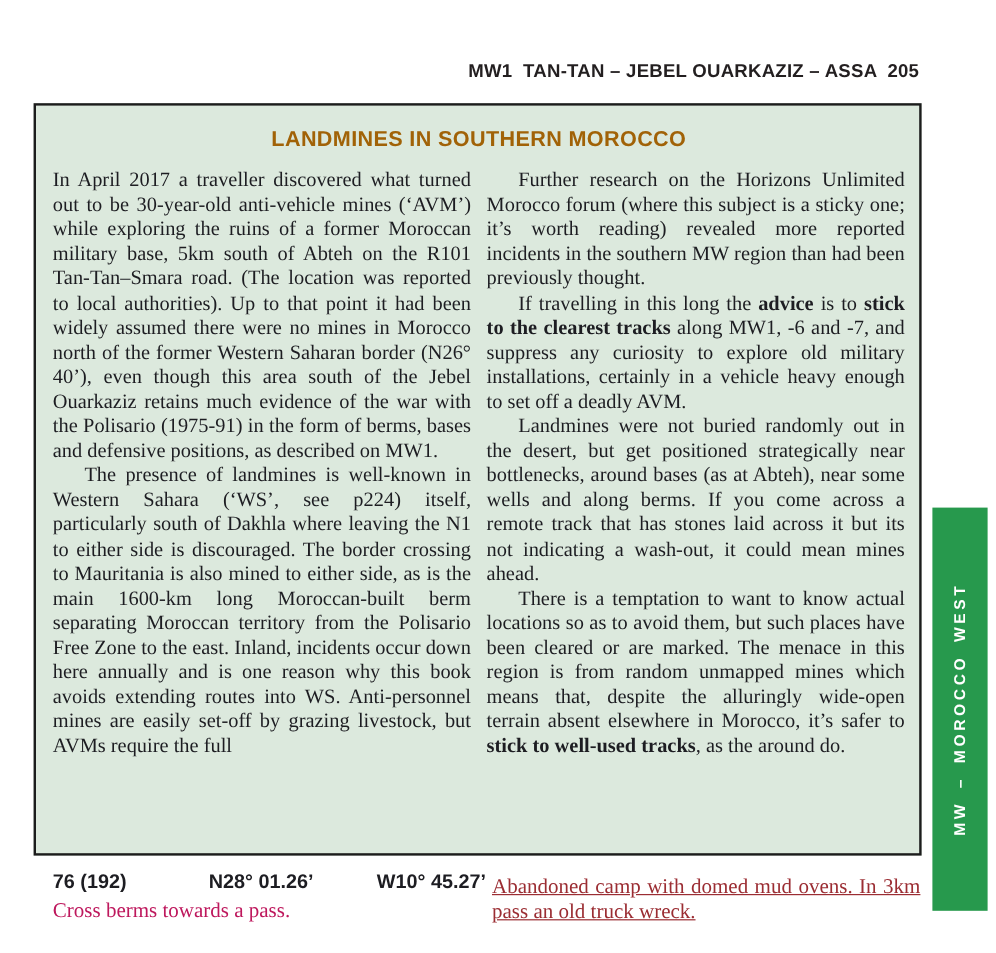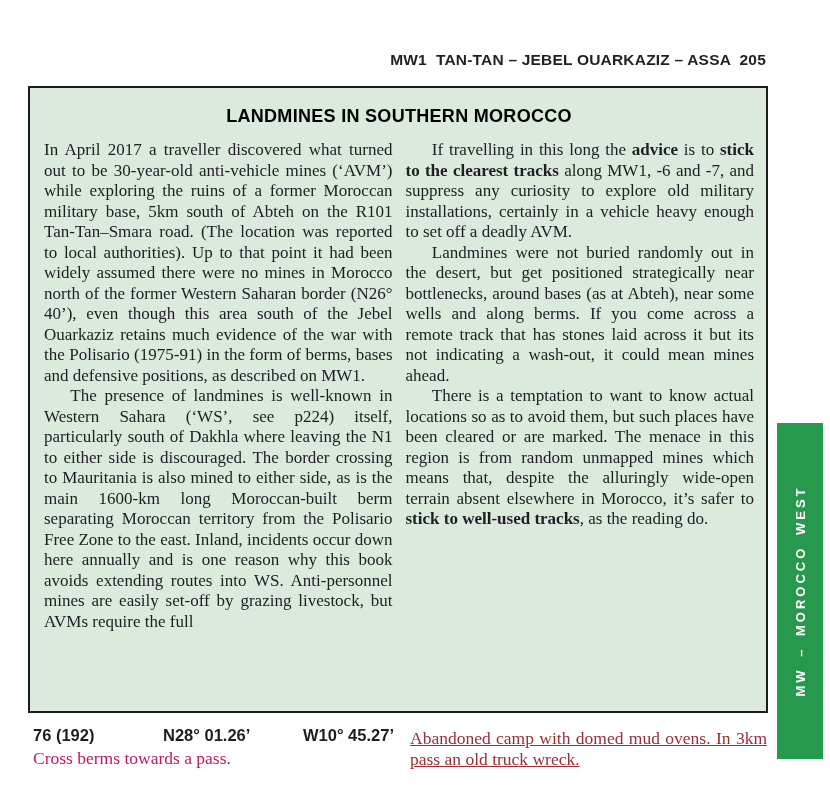--- a/index.html
+++ b/index.html
@@ -40,21 +40,21 @@
     background: #dce9dd;
     border: 2.5px solid #1c1c1c;
     padding: 15px 12px 0 14px;
   }
   .box-title {
     text-align: center;
     font-family: "Liberation Sans", sans-serif;
     font-weight: bold;
     font-size: 18px;
     letter-spacing: 0.3px;
-    color: #000000;
+    color: #a16207;
     margin: 3px 0 13px 0;
   }
   .columns {
     display: flex;
     gap: 13px;
     font-family: Liberation Serif, serif;
   }
   .col {
     flex: 1 1 0;
     text-align: justify;
@@ -88,21 +88,21 @@
     font-weight: bold;
     font-size: 13px;
     letter-spacing: 3px;
     word-spacing: 4px;
     color: #ffffff;
   }
 
   
   .footer-left {
     position: absolute;
-    left: 33px;
+    left: 44px;
     top: 726px;
     width: 365px;
   }
   .footer-coords-row {
     position: relative;
     height: 22px;
     font-family: "Liberation Sans", sans-serif;
     font-weight: bold;
     font-size: 16.5px;
     color: #1d1d22;
@@ -130,23 +130,24 @@
 <div class="page-header">MW1  TAN-TAN – JEBEL OUARKAZIZ – ASSA  205</div>
 
 <div class="landmines-box">
   <div class="box-title">LANDMINES IN SOUTHERN MOROCCO</div>
   <div class="columns">
     <div class="col">
         <p class="para"><span>In April 2017 a traveller discovered what turned out to be 30-year-old anti-vehicle mines (‘AVM’) while exploring the ruins of a former Moroccan military base, 5km south of Abteh on the R101 Tan-Tan–Smara road. (The location was reported to local authorities). Up to that point it had been widely assumed there were no mines in Morocco north of the former Western Saharan border (N26° 40’), even though this area south of the Jebel Ouarkaziz retains much evidence of the war with the Polisario (1975-91) in the form of berms, bases and defensive positions, as described on MW1.</span></p>
         <p class="para indent"><span>The presence of landmines is well-known in Western Sahara (‘WS’, see p224) itself, particularly south of Dakhla where leaving the N1 to either side is discouraged. The border crossing to Mauritania is also mined to either side, as is the main 1600-km long Moroccan-built berm separating Moroccan territory from the Polisario Free Zone to the east. Inland, incidents occur down here annually and is one reason why this book avoids extending routes into WS. Anti-personnel mines are easily set-off by grazing livestock, but AVMs require the full</span></p>
       </div>
     <div class="col">
+        <p class="para indent"><span>Further research on the Horizons Unlimited Morocco forum (where this subject is a sticky one; it’s worth reading) revealed more reported incidents in the southern MW region than had been previously thought.</span></p>
         <p class="para indent"><span>If travelling in this long the </span><b>advice</b><span> is to </span><b>stick to the clearest tracks</b><span> along MW1, -6 and -7, and suppress any curiosity to explore old military installations, certainly in a vehicle heavy enough to set off a deadly AVM.</span></p>
         <p class="para indent"><span>Landmines were not buried randomly out in the desert, but get positioned strategically near bottlenecks, around bases (as at Abteh), near some wells and along berms. If you come across a remote track that has stones laid across it but its not indicating a wash-out, it could mean mines ahead.</span></p>
-        <p class="para indent"><span>There is a temptation to want to know actual locations so as to avoid them, but such places have been cleared or are marked. The menace in this region is from random unmapped mines which means that, despite the alluringly wide-open terrain absent elsewhere in Morocco, it’s safer to </span><b>stick to well-used tracks</b><span>, as the reading do.</span></p>
+        <p class="para indent"><span>There is a temptation to want to know actual locations so as to avoid them, but such places have been cleared or are marked. The menace in this region is from random unmapped mines which means that, despite the alluringly wide-open terrain absent elsewhere in Morocco, it’s safer to </span><b>stick to well-used tracks</b><span>, as the around do.</span></p>
       </div>
   </div>
 </div>
 
 <div class="side-tab" style="background: rgb(39, 153, 77);">
   <span class="side-tab-label" style="color: rgb(255, 255, 255);">MW – MOROCCO WEST</span>
 </div>
 
 <div class="footer-left">
   <div class="footer-coords-row">

